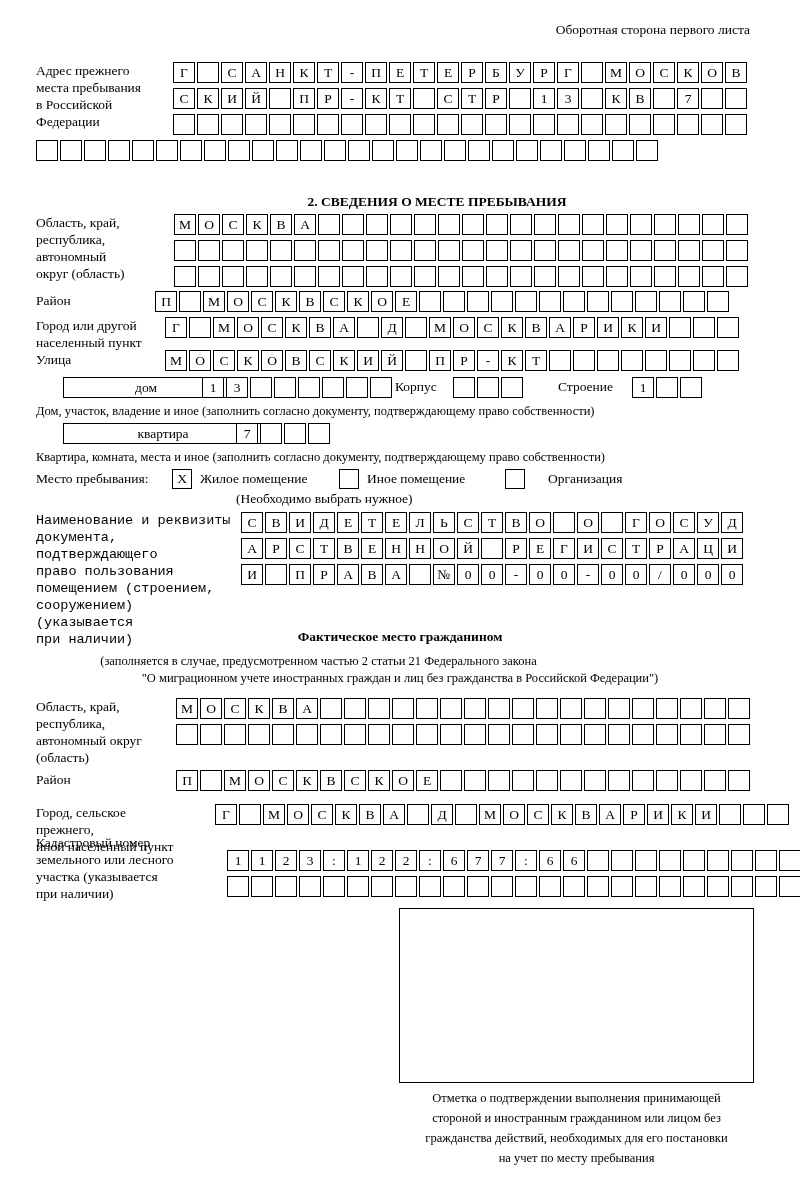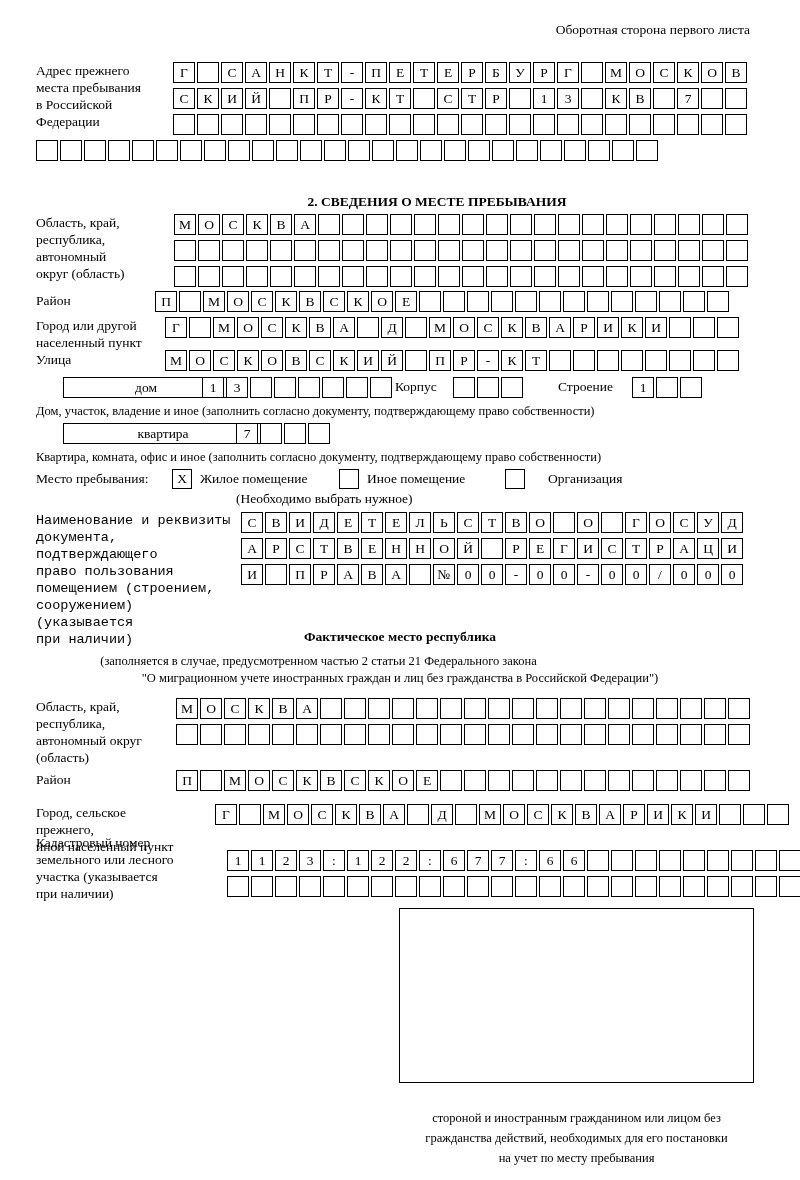--- a/index.html
+++ b/index.html
@@ -413,21 +413,21 @@
 
   <div class="lbl small" style="left:36px; top:403px;">Дом, участок, владение и иное (заполнить согласно документу, подтверждающему право собственности)</div>
 
   <div class="wide-box" style="left:34px; top:423px; width:200px;">квартира</div>
   <div class="grid" style="left:236px; top:423px;">
     <span class="cell">7</span>
     <span class="cell"></span>
     <span class="cell"></span>
     <span class="cell"></span>
   </div>
-  <div class="lbl small" style="left:36px; top:449px;">Квартира, комната, офис и иное (заполнить согласно документу, подтверждающему право собственности)</div>
+  <div class="lbl small" style="left:36px; top:449px;">Квартира, комната, места и иное (заполнить согласно документу, подтверждающему право собственности)</div>
 
   <div class="lbl" style="left:36px; top:470px;">Место пребывания:</div>
   <div class="chk" style="left:172px; top:469px;">X</div>
   <div class="lbl" style="left:200px; top:470px;">Жилое помещение</div>
   <div class="chk" style="left:339px; top:469px;"></div>
   <div class="lbl" style="left:367px; top:470px;">Иное помещение</div>
   <div class="chk" style="left:505px; top:469px;"></div>
   <div class="lbl" style="left:548px; top:470px;">Организация</div>
   <div class="lbl" style="left:236px; top:490px;">(Необходимо выбрать нужное)</div>
 
@@ -500,21 +500,21 @@
     <span class="cell">0</span>
     <span class="cell">-</span>
     <span class="cell">0</span>
     <span class="cell">0</span>
     <span class="cell">/</span>
     <span class="cell">0</span>
     <span class="cell">0</span>
     <span class="cell">0</span>
   </div>
 
-  <div class="sect-title" style="top:629px;">Фактическое место республика</div>
+  <div class="sect-title" style="top:629px;">Фактическое место гражданином</div>
   <div class="note" style="left:0; top:653px; width:637px;">(заполняется в случае, предусмотренном частью 2 статьи 21 Федерального закона</div>
   <div class="note" style="left:0; top:670px; width:800px;">"О миграционном учете иностранных граждан и лиц без гражданства в Российской Федерации")</div>
 
   <div class="lbl" style="left:36px; top:698px; width:140px;">Область, край,
 республика,
 автономный округ
 (область)</div>
   <div class="grid" style="left:176px; top:698px;">
     <span class="cell">М</span>
     <span class="cell">О</span>
@@ -676,17 +676,18 @@
     <span class="cell"></span>
     <span class="cell"></span>
     <span class="cell"></span>
     <span class="cell"></span>
     <span class="cell"></span>
     <span class="cell"></span>
     <span class="cell"></span>
   </div>
 
   <div class="bigbox" style="left:399px; top:908px; width:355px; height:175px;"></div>
+  <div class="note" style="left:399px; top:1090px; width:355px;">Отметка о подтверждении выполнения принимающей</div>
   <div class="note" style="left:399px; top:1130px; width:355px;">гражданства действий, необходимых для его постановки</div>
   <div class="note" style="left:399px; top:1110px; width:355px;">стороной и иностранным гражданином или лицом без</div>
   <div class="note" style="left:399px; top:1150px; width:355px;">на учет по месту пребывания</div>
 
 </div>
 
 </body></html>

